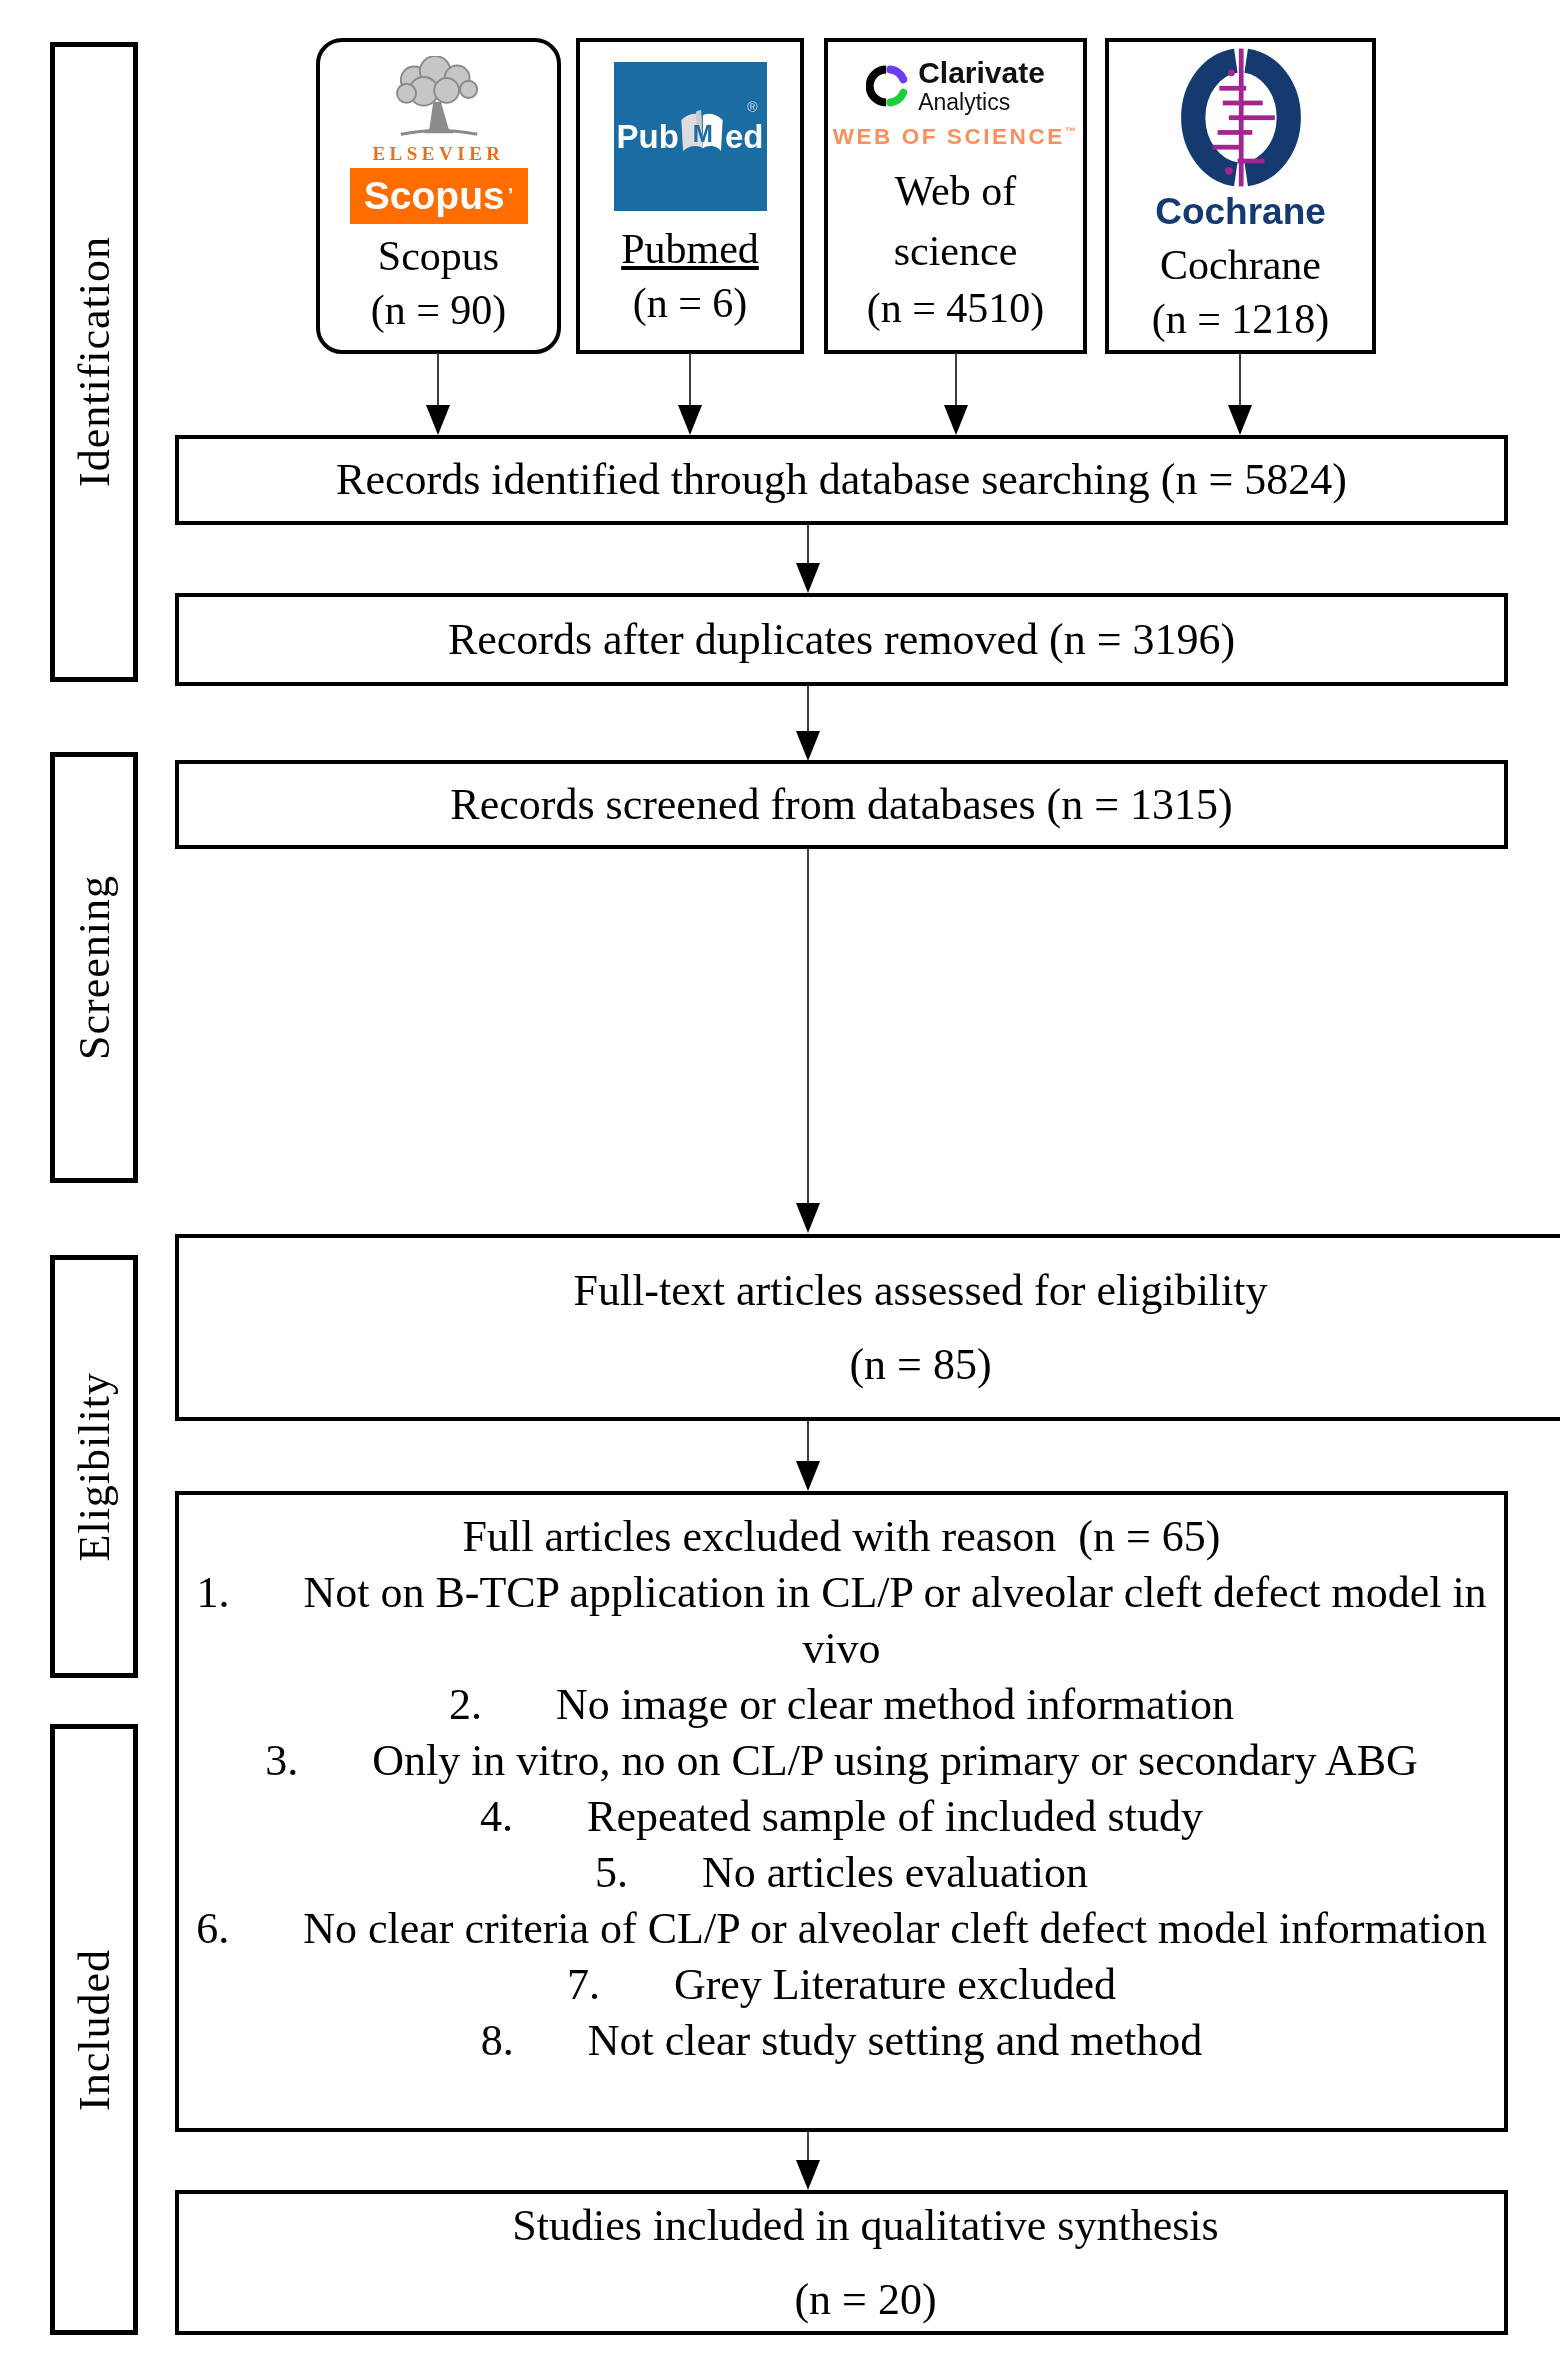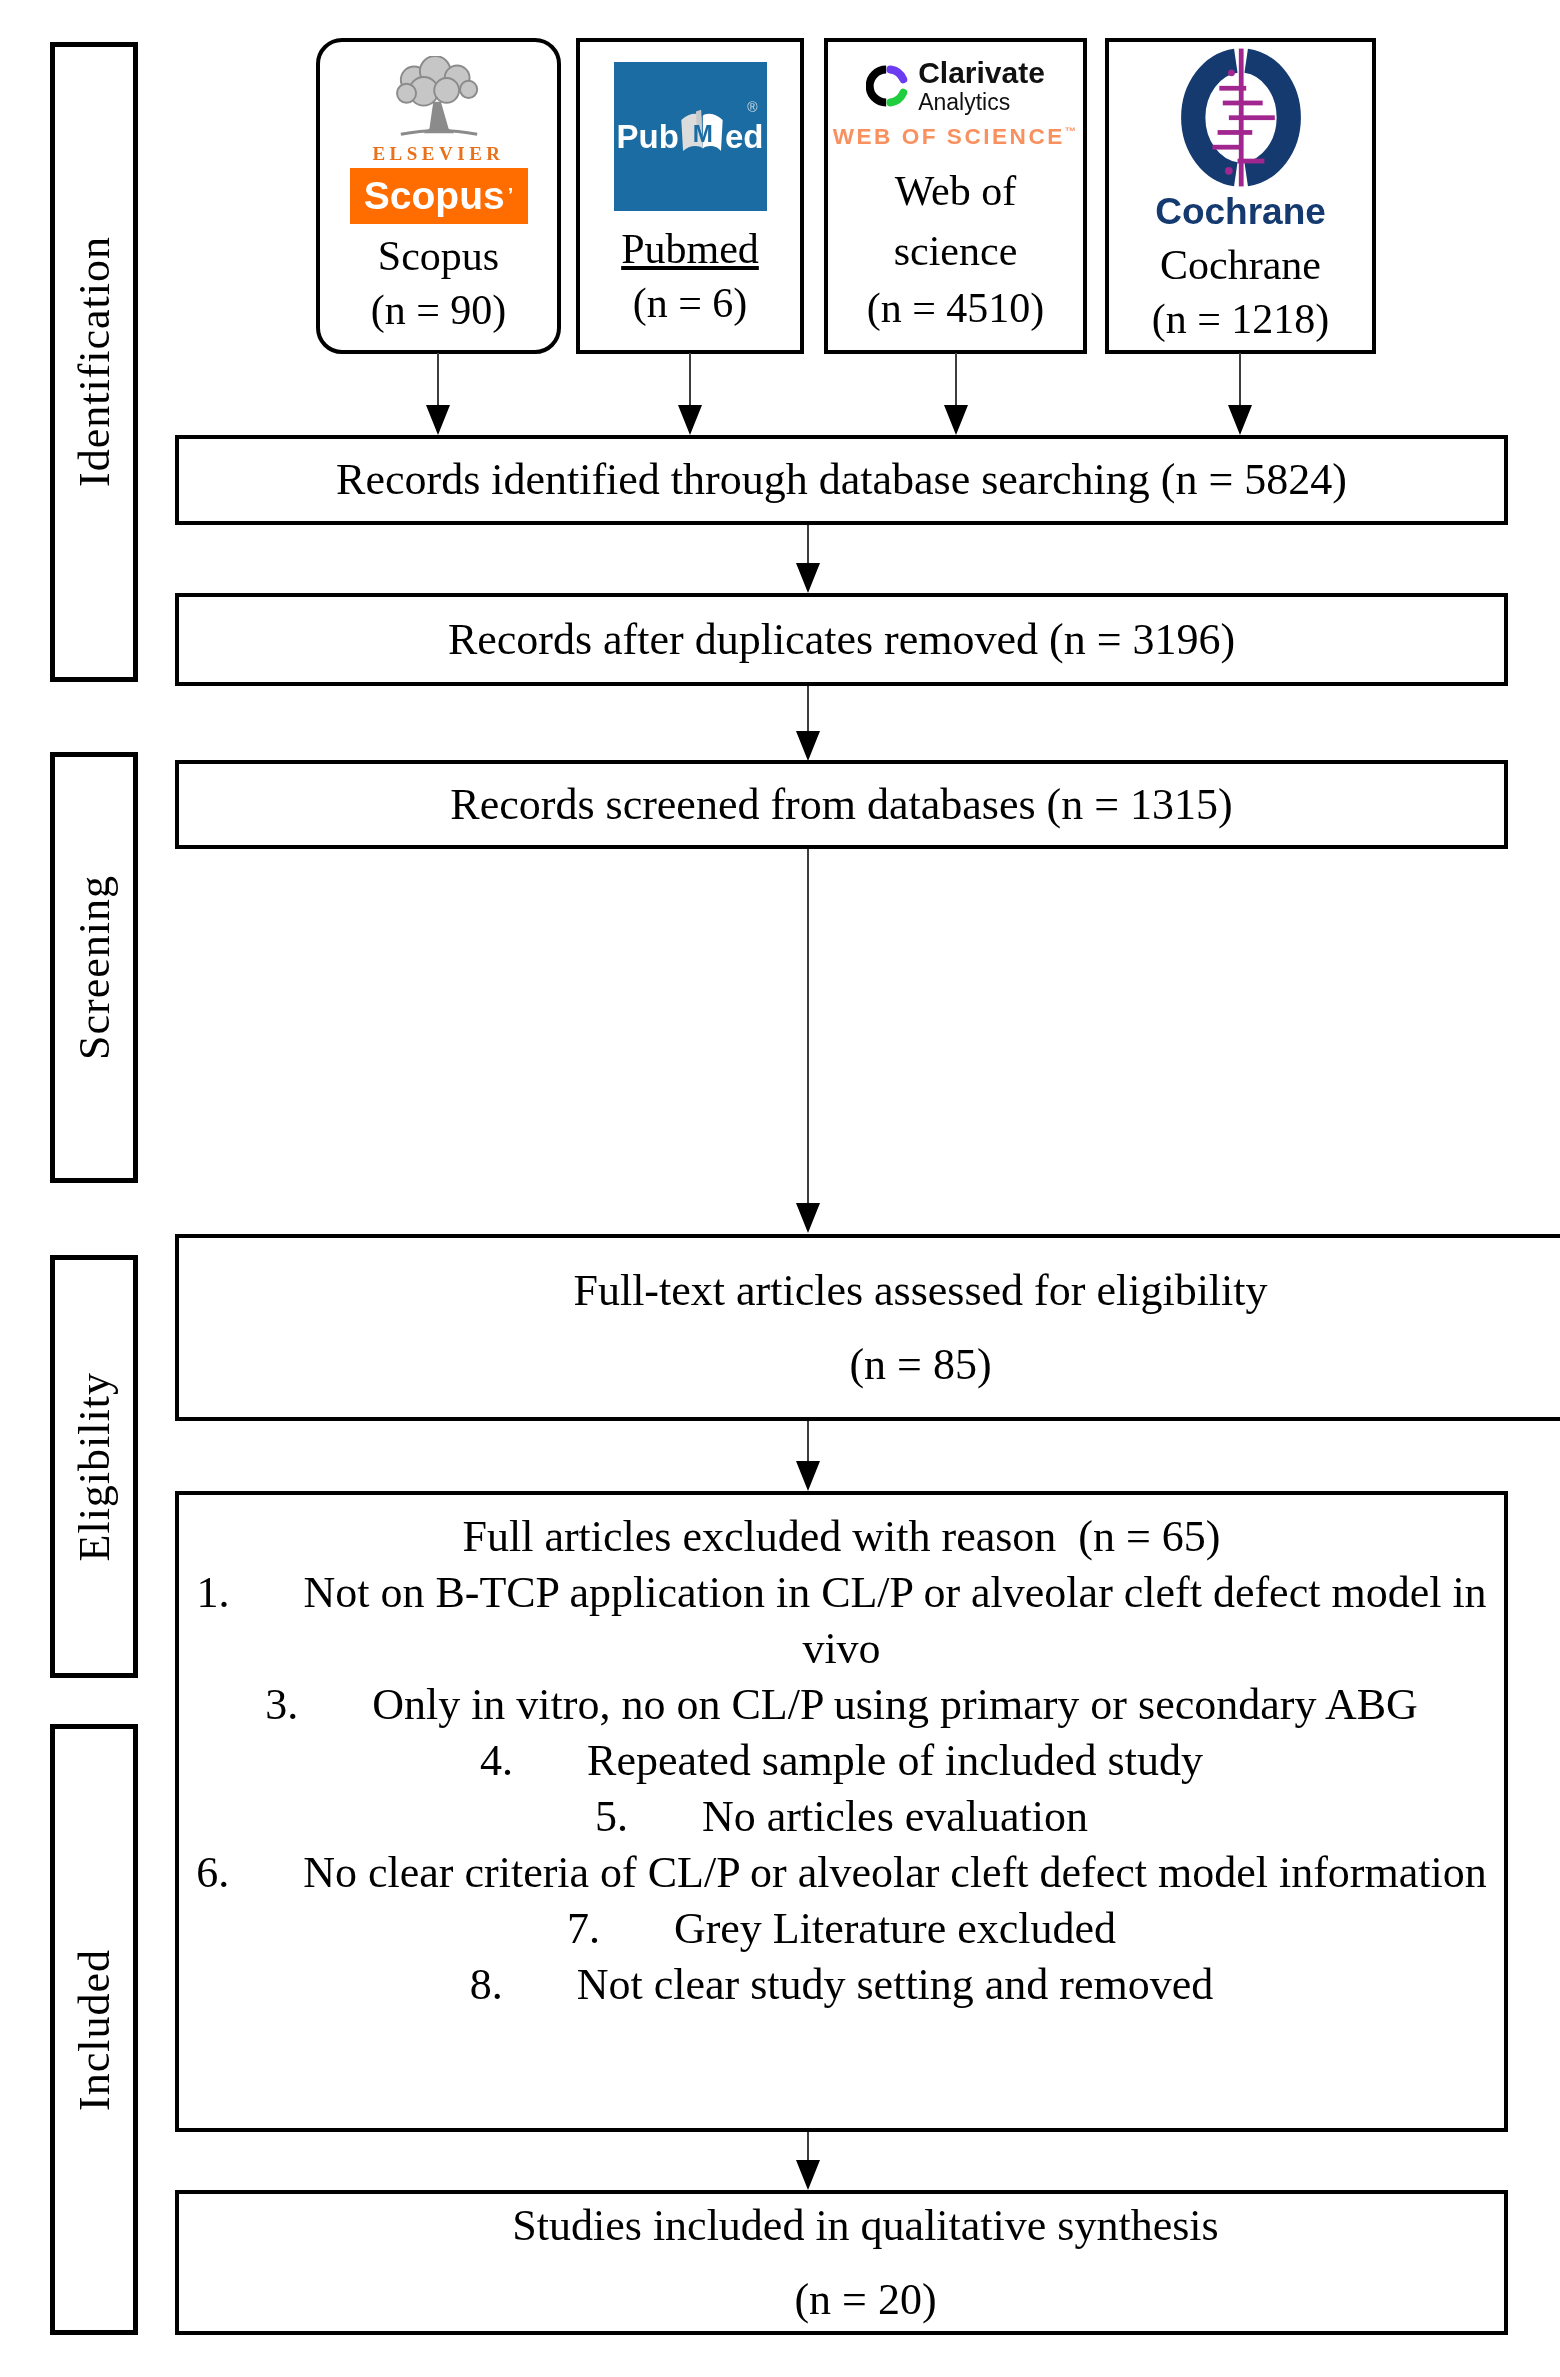--- a/index.html
+++ b/index.html
@@ -148,26 +148,27 @@
 <div class="abs flow" style="left:175px;top:760px;width:1333px;height:89px;">
   <span>Records screened from databases (n = 1315)</span>
 </div>
 <div class="abs flow" style="left:175px;top:1234px;width:1491px;height:187px;">
   <span>Full-text articles assessed for eligibility</span>
   <span>(n = 85)</span>
 </div>
 <div class="abs flow exc" style="left:175px;top:1491px;width:1333px;height:641px;">
   <div class="exc-title">Full articles excluded with reason  (n = 65)</div>
   <div class="xitem"><span class="xnum">1.</span><span>Not on B-TCP application in CL/P or alveolar cleft defect model in vivo</span></div>
+  <div class="xitem"><span class="xnum">2.</span><span>No image or clear method information</span></div>
   <div class="xitem"><span class="xnum">3.</span><span>Only in vitro, no on CL/P using primary or secondary ABG</span></div>
   <div class="xitem"><span class="xnum">4.</span><span>Repeated sample of included study</span></div>
   <div class="xitem"><span class="xnum">5.</span><span>No articles evaluation</span></div>
   <div class="xitem"><span class="xnum">6.</span><span>No clear criteria of CL/P or alveolar cleft defect model information</span></div>
   <div class="xitem"><span class="xnum">7.</span><span>Grey Literature excluded</span></div>
-  <div class="xitem"><span class="xnum">8.</span><span>Not clear study setting and removed</span></div>
+  <div class="xitem"><span class="xnum">8.</span><span>Not clear study setting and method</span></div>
 </div>
 <div class="abs flow" style="left:175px;top:2190px;width:1333px;height:145px;padding-left:48px;">
   <span>Studies included in qualitative synthesis</span>
   <span>(n = 20)</span>
 </div>
 
 <div class="arrow" style="left:437px;top:353px;height:52px;"></div>
 <div class="arrow" style="left:689px;top:353px;height:52px;"></div>
 <div class="arrow" style="left:955px;top:353px;height:52px;"></div>
 <div class="arrow" style="left:1239px;top:353px;height:52px;"></div>

